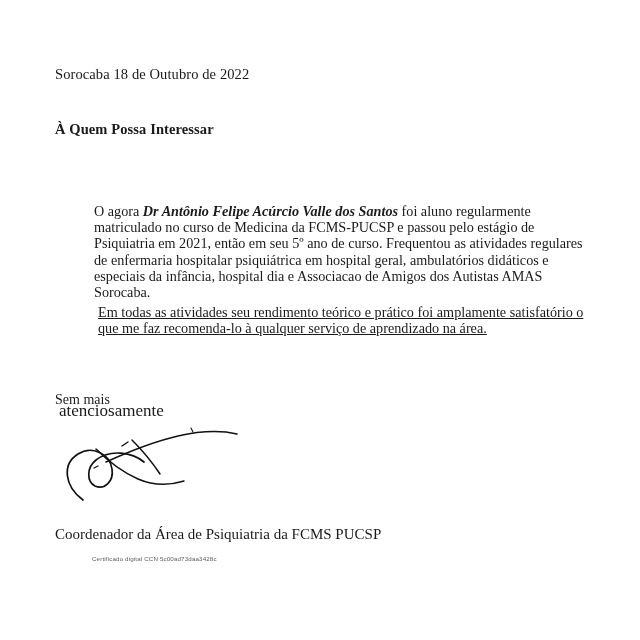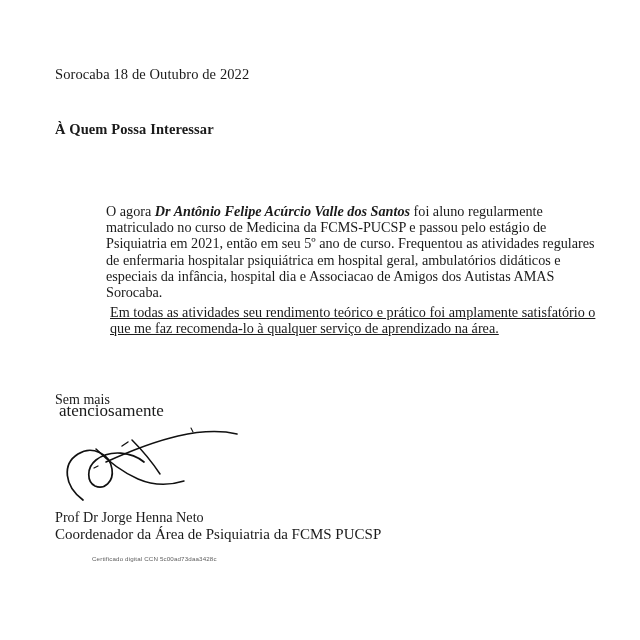--- a/index.html
+++ b/index.html
@@ -32,21 +32,21 @@
     position: absolute;
     left: 55px;
     top: 121px;
     font-size: 14.5px;
     font-weight: bold;
     letter-spacing: 0.1px;
     white-space: nowrap;
   }
   .doc-body {
     position: absolute;
-    left: 106px;
+    left: 94px;
     top: 203px;
     width: 494px;
     font-size: 14.2px;
     line-height: 16.2px;
     text-align: left;
   }
   .doc-body .nm {
     font-weight: bold;
     font-style: italic;
   }
@@ -126,19 +126,18 @@
         <path d="M48,33 C60,45 74,56 90,63 C104,69 120,70 136,65" stroke-width="1.5"></path>
         <path d="M58,46 C80,36 104,26 130,20 C152,15 172,14 189,18" stroke-width="1.6"></path>
         <path d="M84,24 C94,34 104,46 112,58" stroke-width="1.5"></path>
         <path d="M74,30 L80,26" stroke-width="1.4"></path>
         <path d="M46,52 L50,50" stroke-width="1.2"></path>
         <path d="M143,12 L145,16" stroke-width="1.1"></path>
       </g>
     </svg>
   </div>
 
-  <div class="signer-name">Prof Dr Jorge Henna Neto</div>
 
   <div class="signer-role">Coordenador da Área de Psiquiatria da FCMS PUCSP</div>
 
   <div class="cert-stamp">Certificado digital CCN 5c00ad73daa3428c</div>
 
 </div>
 
 </body></html>

